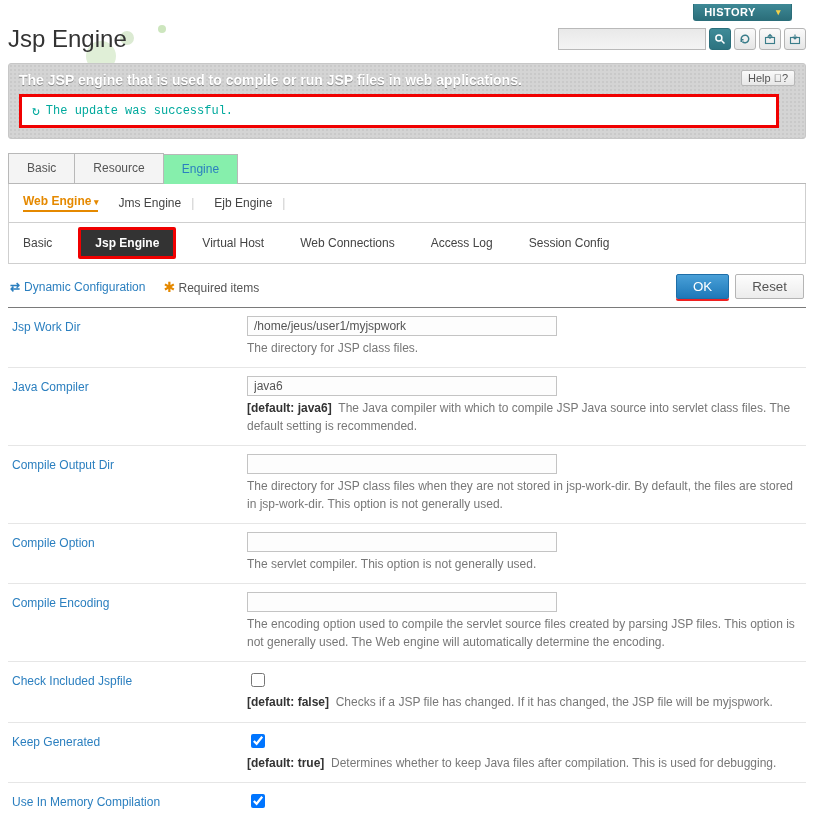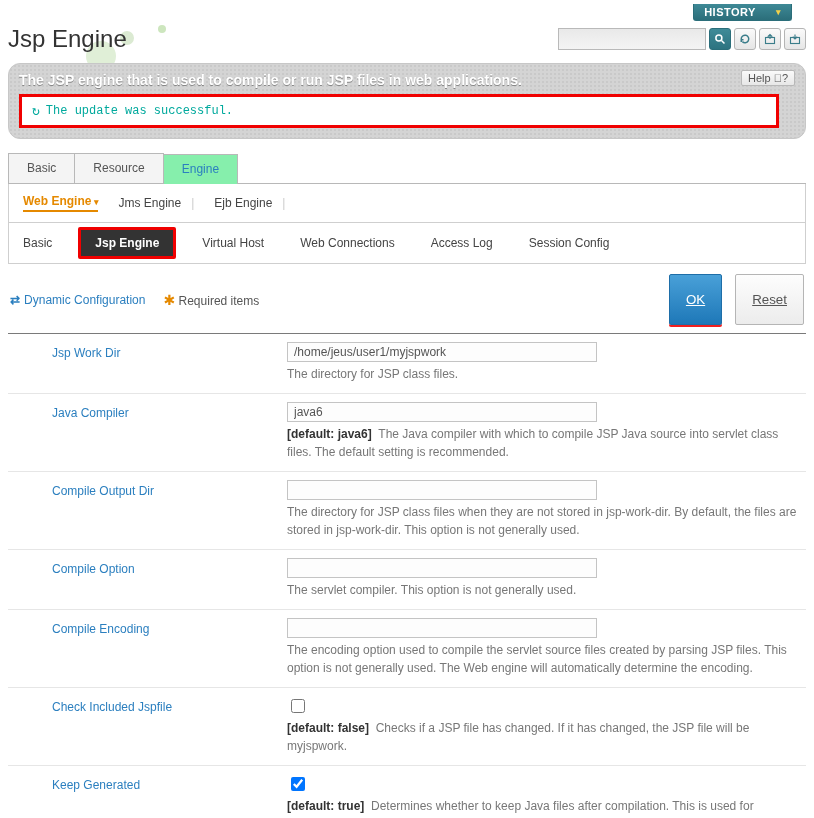--- a/index.html
+++ b/index.html
@@ -52,21 +52,21 @@
     align-items: center;
     justify-content: center;
     font-size: 11px;
     cursor: pointer;
   }
   .icon-btn.gray { background: linear-gradient(#fafafa,#e6e6e6); border: 1px solid #b5b5b5; color: #5a7a85; }
   .icon-btn svg { width: 12px; height: 12px; }
   .banner {
     margin-top: 10px;
     border: 1px solid #c7c7c7;
-    border-radius: 12px;
+    border-radius: 3px;
     background: #d4d4d4;
     background-image: radial-gradient(#c9c9c9 1px, transparent 1px);
     background-size: 4px 4px;
     padding: 8px 26px 10px 10px;
     position: relative;
   }
   .banner-title { color: #fff; font-size: 14px; font-weight: bold; text-shadow: 0 1px 0 #888; }
   .help-btn {
     position: absolute; right: 10px; top: 6px;
     background: linear-gradient(#fafafa,#e7e7e7);
@@ -144,46 +144,44 @@
     margin-top: 2px;
   }
   .legend-left { display: flex; gap: 18px; align-items: center; flex:1; }
   .legend-left .dyn { color: #2b7fbf; display:flex; align-items:center; gap:4px;}
   .legend-left .dyn .ic { color:#2b7fbf; font-weight:bold; }
   .legend-left .req { color: #555; }
   .legend-left .req .star { color: #e58900; font-size:14px; }
   .btn {
     border: 1px solid #b5b5b5;
     background: linear-gradient(#fdfdfd,#ececec);
-    padding: 17px 16px;
+    padding: 4px 16px;
     border-radius: 2px;
     cursor: pointer;
     color: #555;
-    margin-left: 13px;
-    text-decoration: underline;
+    margin-left: 6px;
   }
   .btn.primary {
     background: linear-gradient(#49a0d8,#1e78b8);
     border: 1px solid #1e6ea8;
     color: #fff;
   }
   .btn.primary.hl { box-shadow: 0 2px 0 #f02020; }
   .form-row {
     display: flex;
     border-bottom: 1px solid #e6e6e6;
     padding: 8px 4px 10px 4px;
     gap: 10px;
   }
   .form-row:first-of-type { border-top: 1px solid #e6e6e6; margin-top: 6px;}
   .fl {
     width: 190px;
     color: #2b7fbf;
     padding-top: 4px;
     font-size: 12px;
-    margin-left: 40px;
   }
   .fv { flex: 1; margin-left: 35px; }
   .fv input[type=text] {
     width: 310px;
     height: 20px;
     border: 1px solid #c4c4c4;
     background: #fdfdfd;
     padding: 0 6px;
     font-size: 12px;
     color: #555;

